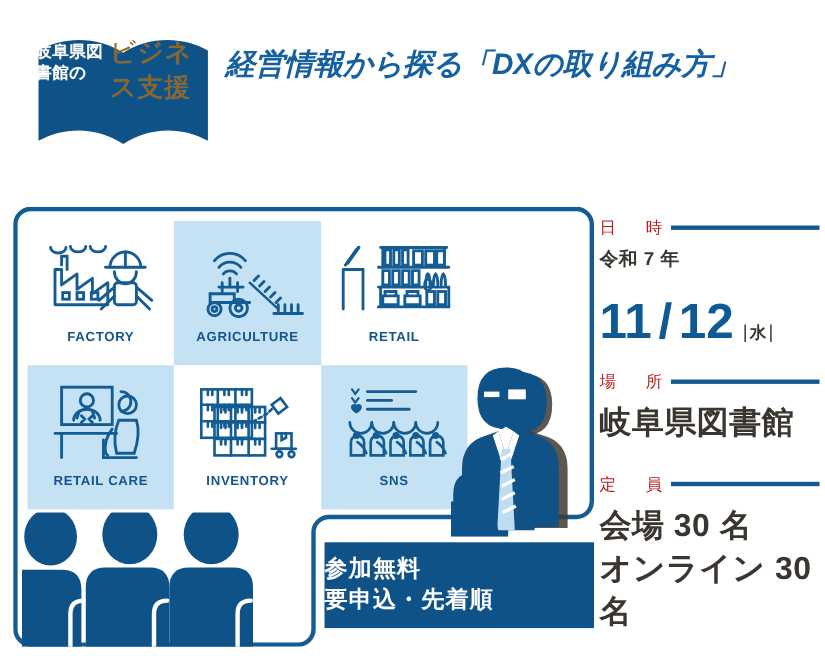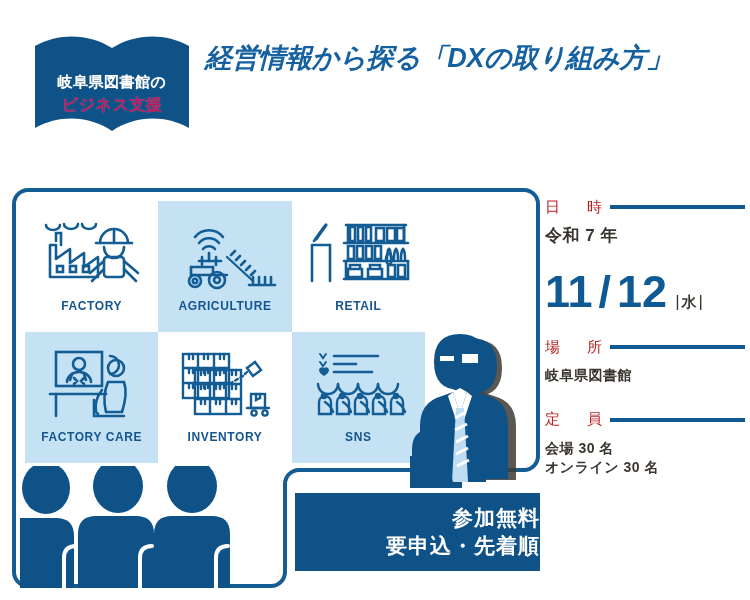--- a/index.html
+++ b/index.html
@@ -27,37 +27,36 @@
   #logo-book {
     position: absolute;
     left: 32px; top: 28px;
     width: 160px; height: 122px;
   }
   #logo-text-wrap {
     position: absolute;
     left: 32px; top: 28px;
     width: 160px; height: 122px;
     display: flex;
-    flex-direction: column;
-    align-items: center;
+    align-items: flex-start;
     justify-content: center;
     pointer-events: none;
   }
   .logo-line1 {
     color: #ffffff;
     font-size: 15px;
     font-weight: bold;
     letter-spacing: 0.5px;
     margin-top: 10px;
     text-shadow: 0 0 1px rgba(255,255,255,.4);
   }
   .logo-line2 {
-    color: #be185d;
-    font-size: 16px;
-    font-weight: bold;
+    color: #a16207;
+    font-size: 24px;
+    font-weight: normal;
     letter-spacing: 0.5px;
     margin-top: 3px;
     text-shadow: 0 0 1px rgba(255,255,255,.4);
   }
   #title-block {
     position: absolute;
     left: 205px; top: 44px;
     width: 535px;
   }
   #subtitle {
@@ -130,21 +129,21 @@
     left: 8px; top: 278px;
     width: 270px; height: 122px;
   }
   #badge {
     position: absolute;
     left: 283px; top: 305px;
     width: 245px; height: 78px;
     background: #0f5288;
     display: flex;
     flex-direction: column;
-    align-items: flex-end;
+    align-items: flex-start;
     justify-content: center;
   }
   .badge-line {
     color: #ffffff;
     font-size: 21px;
     font-weight: bold;
     letter-spacing: 1px;
     line-height: 1.35;
   }
 
@@ -209,21 +208,21 @@
   .info-time {
     color: #3a362f;
     font-size: 21px;
     font-weight: bold;
     letter-spacing: 0px;
     margin-top: 4px;
     white-space: nowrap;
   }
   .info-body {
     color: #3a362f;
-    font-size: 14px;
+    font-size: 29px;
     font-weight: bold;
     letter-spacing: 0.5px;
     line-height: 1.35;
     margin-top: 8px;
   }
   .sec-venue { margin-top: 22px; }
   .sec-cap   { margin-top: 24px; }
 </style>
 </head>
 <body>
@@ -355,21 +354,21 @@
               <path d="M14 52 L70 52"></path>
               <path d="M20 52 L20 74"></path>
               <path d="M68 14 a9 9 0 0 1 9 9 a9 9 0 0 1 -9 9" transform="translate(6,0)"></path>
               <circle cx="80" cy="26" r="8"></circle>
               <path d="M72 40 q-6 14 -2 30 L86 70 q6 -18 2 -30 z"></path>
               <path d="M66 48 q-8 10 -6 22 L62 72"></path>
               <path d="M58 58 L58 74 L88 74"></path>
             </g>
           </svg>
         </div>
-        <span class="cell-label">FACTORY CARE</span>
+        <span class="cell-label">RETAIL CARE</span>
       </div>
 
       <div class="cell">
         <div class="cell-icon">
           <svg width="112" height="84" viewBox="0 0 112 84">
             <g fill="none" stroke="#135c94" stroke-width="2.4" stroke-linecap="round">
               <rect x="14" y="12" width="46" height="44"></rect>
               <path d="M14 26 L60 26 M14 41 L60 41"></path>
               <path d="M29 12 L29 56 M45 12 L45 56"></path>
               <path d="M20 12 L20 17 M24 12 L24 17 M35 12 L35 17 M39 12 L39 17 M51 12 L51 17 M55 12 L55 17"></path>

